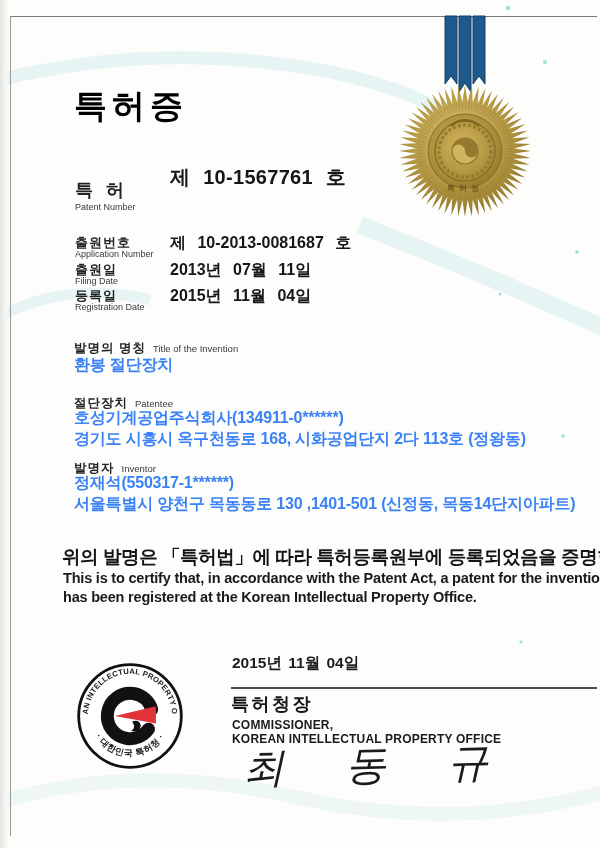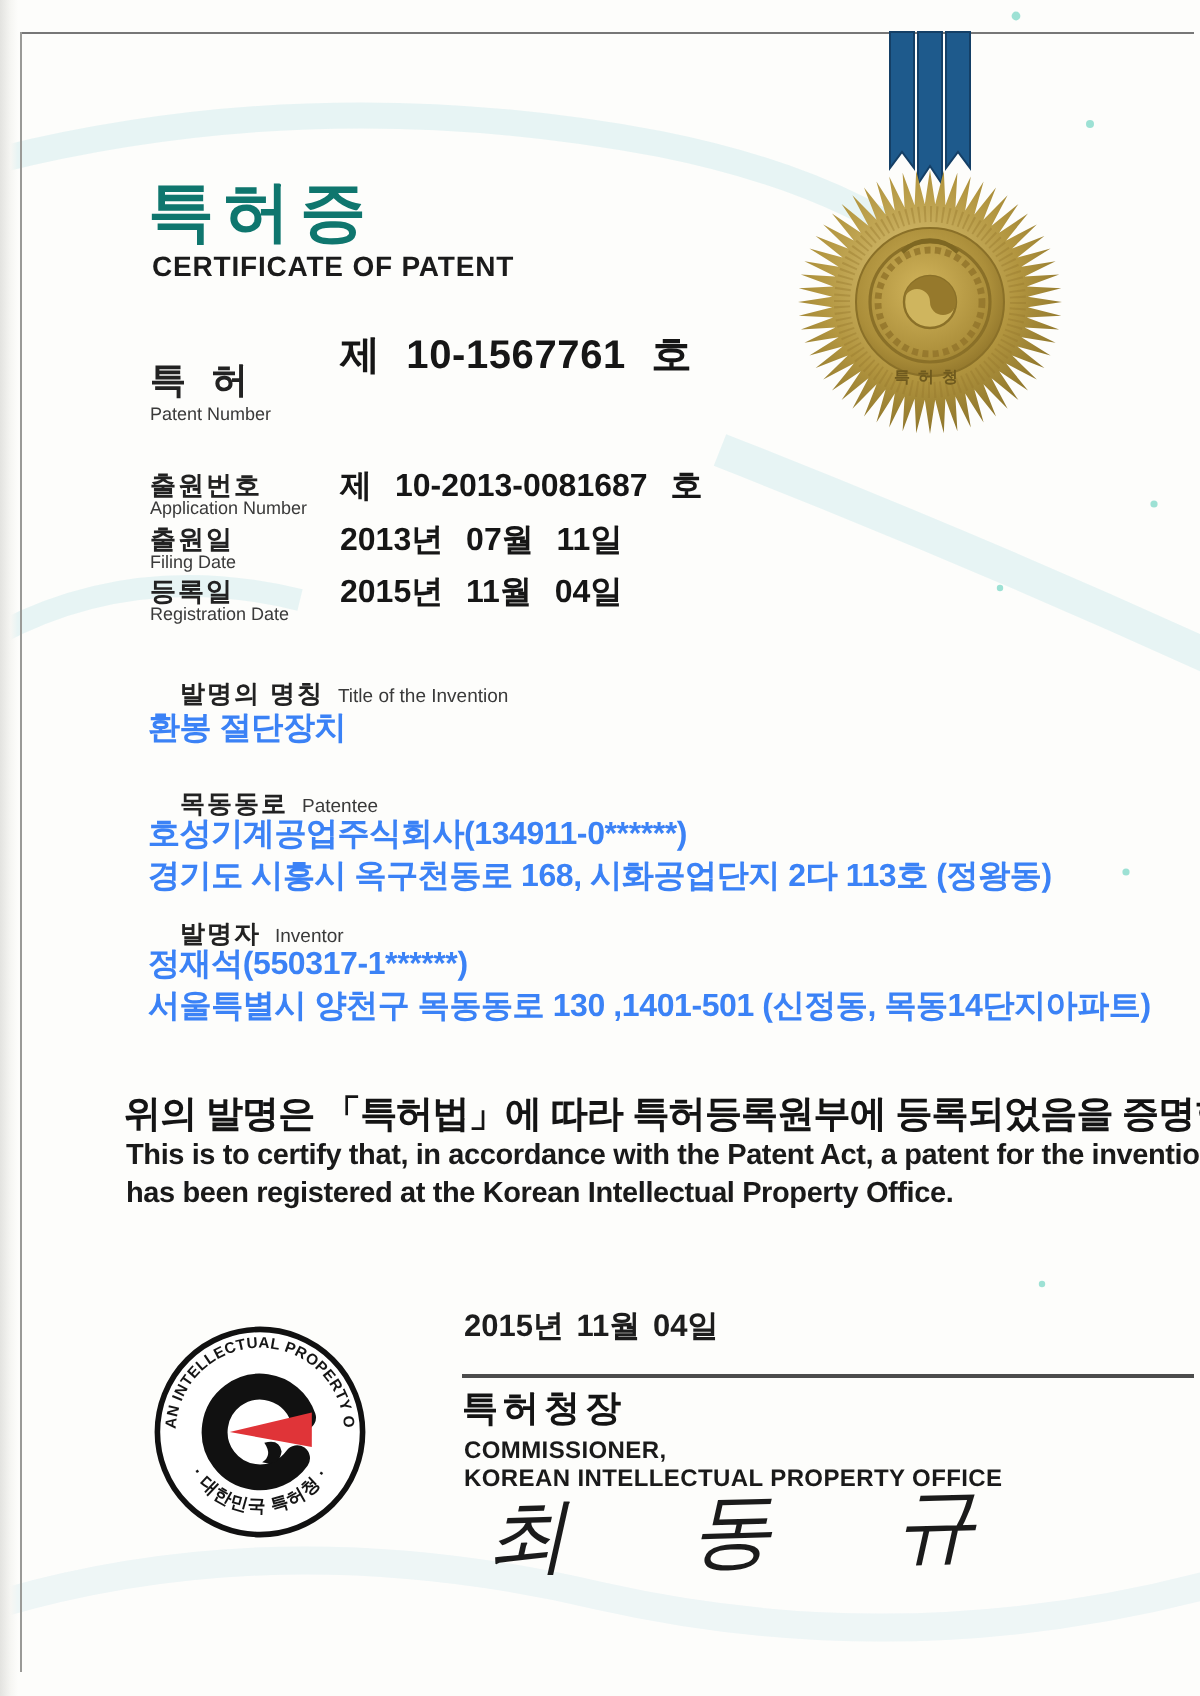--- a/index.html
+++ b/index.html
@@ -18,35 +18,35 @@
   
   .edge-shade{position:absolute;left:0;top:0;width:9px;height:848px;
     background:linear-gradient(to right,#e3e3e0,#f6f6f3 60%,rgba(255,255,255,0));}
   .top-line{position:absolute;left:10px;top:16px;width:587px;height:1px;background:#777;}
   .left-line{position:absolute;left:10px;top:16px;width:1px;height:820px;background:#9a9a97;}
 
   .wm{position:absolute;left:0;top:0;pointer-events:none;}
 
   
   .title-ko{position:absolute;left:74px;top:84px;font-size:33px;font-weight:bold;
-    letter-spacing:5px;color:#0f766e;margin:0;font-family:Liberation Mono, monospace;}
+    letter-spacing:5px;color:#000000;margin:0;font-family:Liberation Mono, monospace;}
   .title-en{position:absolute;left:76px;top:125px;font-size:14px;font-weight:bold;
     letter-spacing:.4px;color:#1b1b1b;}
 
   
   .lblko{font-size:13px;font-weight:bold;color:#222;line-height:13px;letter-spacing:1px;}
   .lblen{font-size:9px;color:#3a3a3a;line-height:11px;letter-spacing:0;}
   .row{position:absolute;left:75px;}
   .val{position:absolute;left:170px;font-weight:bold;color:#161616;word-spacing:7px;white-space:nowrap;}
   .row-patent .lblko{font-size:18px;letter-spacing:4px;}
   .val-patent{top:164px;font-size:20px;letter-spacing:.3px;}
   .val-sm{font-size:16px;}
 
   .sec-label{position:absolute;left:74px;white-space:nowrap;}
-  .sec-label .ko{font-size:12.5px;font-weight:bold;letter-spacing:1px;color:#222;margin-left:16px;}
+  .sec-label .ko{font-size:12.5px;font-weight:bold;letter-spacing:1px;color:#222;}
   .sec-label .en{font-size:9.5px;color:#3a3a3a;margin-left:7px;}
   .sec-lines{position:absolute;left:74px;font-size:16px;font-weight:bold;
     color:#3b82f6;line-height:21px;white-space:nowrap;letter-spacing:-.2px;}
 
   .stmt-ko{position:absolute;left:62px;top:544px;font-size:18.5px;font-weight:bold;
     color:#141414;white-space:nowrap;letter-spacing:-.4px;}
   .stmt-en{position:absolute;left:63px;top:569px;font-size:14.5px;font-weight:bold;
     color:#1a1a1a;line-height:18.5px;white-space:nowrap;letter-spacing:-.2px;}
 
   
@@ -119,21 +119,20 @@
     <path d="M63,112 A 20 20 0 0 1 91,112" fill="none" stroke="#7e6722" stroke-width="2.4"></path>
 
     <g>
       <circle cx="77" cy="137" r="13" fill="#cfb55e" stroke="#8a7028" stroke-width="1.2"></circle>
       <path d="M64,137 A 13 13 0 0 1 90,137 A 6.5 6.5 0 0 1 77,137 A 6.5 6.5 0 0 0 64,137 Z" fill="#96792c"></path>
     </g>
     <text x="77" y="177" text-anchor="middle" font-size="8" letter-spacing="4" fill="#6f5a1e" font-weight="bold">특허청</text>
   </svg>
 
   <h1 class="title-ko">특허증</h1>
-  <div class="title-en">CERTIFICATE OF PATENT</div>
 
   <div class="row row-patent" style="top:184px">
     <div class="lblko">특 허</div>
     <div class="lblen" style="margin-top:5px">Patent Number</div>
   </div>
   <div class="val val-patent">제 10-1567761 호</div>
 
   <div class="row" style="top:236px">
     <div class="lblko">출원번호</div>
     <div class="lblen">Application Number</div>
@@ -151,21 +150,21 @@
     <div class="lblen">Registration Date</div>
   </div>
   <div class="val val-sm" style="top:286px">2015년 11월 04일</div>
 
   <div class="sec-label" style="top:338px">
     <span class="ko">발명의 명칭</span><span class="en">Title of the Invention</span>
   </div>
   <div class="sec-lines" style="top:354px">환봉 절단장치</div>
 
   <div class="sec-label" style="top:393px">
-    <span class="ko">목동동로</span><span class="en">Patentee</span>
+    <span class="ko">절단장치</span><span class="en">Patentee</span>
   </div>
   <div class="sec-lines" style="top:407px">
     <div>호성기계공업주식회사(134911-0******)</div>
     <div>경기도 시흥시 옥구천동로 168, 시화공업단지 2다 113호 (정왕동)</div>
   </div>
 
   <div class="sec-label" style="top:458px">
     <span class="ko">발명자</span><span class="en">Inventor</span>
   </div>
   <div class="sec-lines" style="top:472px">

